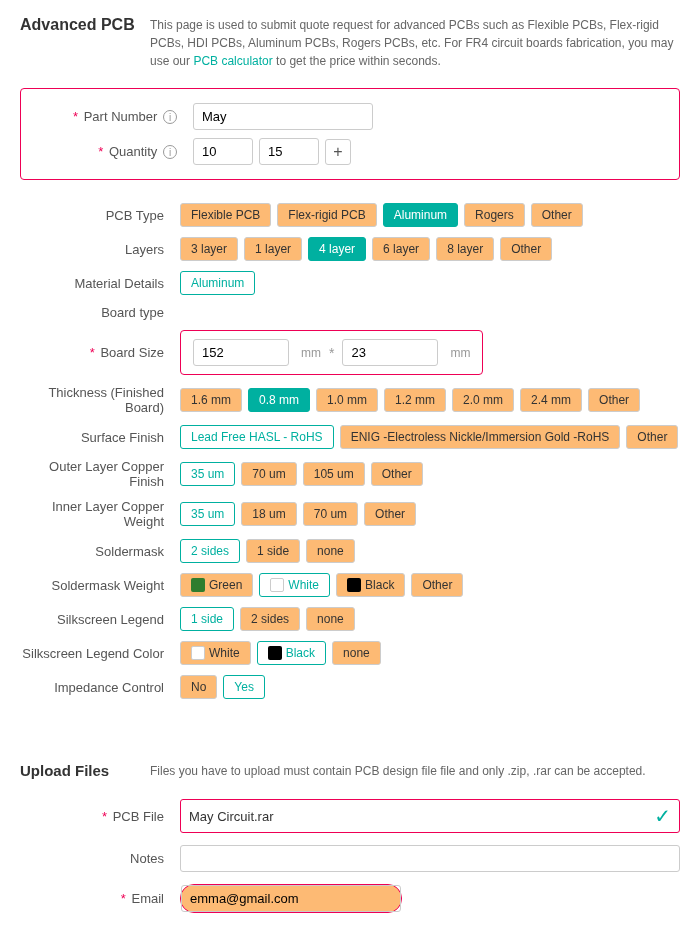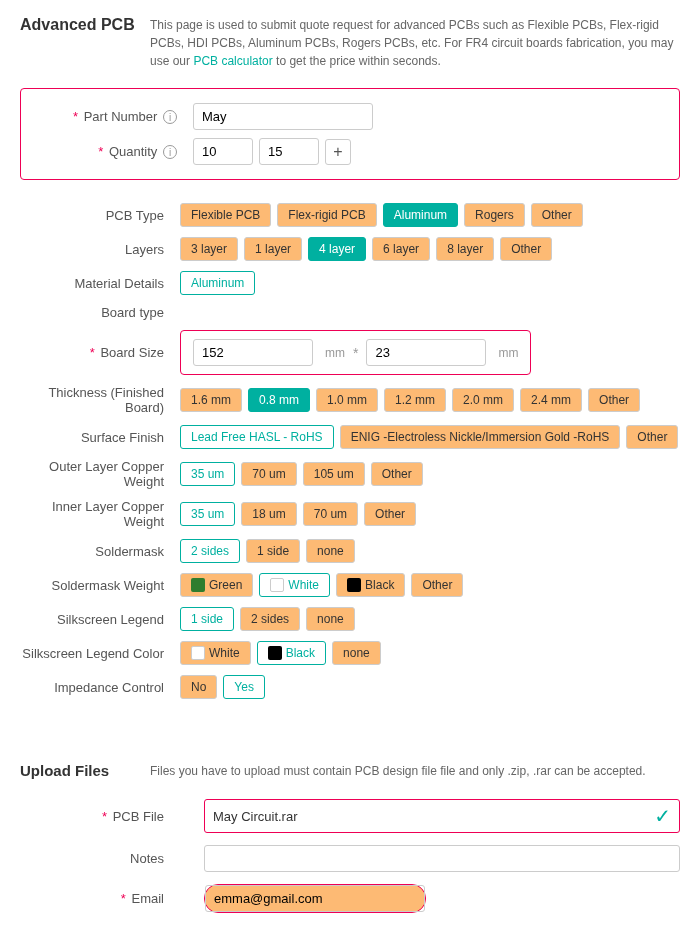--- a/index.html
+++ b/index.html
@@ -23,21 +23,21 @@
     input[type="text"], input[type="email"] {
       border: 1px solid #ccc;
       border-radius: 3px;
       padding: 5px 8px;
       font-size: 13px;
       outline: none;
     }
     
     .qty-input { width: 60px; }
     .part-input { width: 180px; }
-    .size-input { width: 120px; }
+    .size-input { width: 96px; }
     
     .add-btn {
       border: 1px solid #ccc;
       background: #fff;
       border-radius: 3px;
       width: 26px; height: 26px;
       cursor: pointer;
       font-size: 16px;
       display: flex; align-items: center; justify-content: center;
       color: #555;
@@ -75,21 +75,21 @@
       vertical-align: middle;
     }
     
     .section-divider { height: 14px; }
     
     .upload-section { margin-top: 24px; padding-top: 10px; }
     .upload-header { display: flex; align-items: center; margin-bottom: 14px; }
     .upload-title { font-size: 15px; font-weight: bold; min-width: 120px; }
     .upload-desc { font-size: 12px; color: #666; margin-left: 10px; }
     
-    .file-row { display: flex; align-items: center; padding: 6px 0; gap: 24px; }
+    .file-row { display: flex; align-items: center; padding: 6px 0; }
     .file-label { width: 160px; text-align: right; padding-right: 16px; color: #555; font-size: 13px; flex-shrink: 0; }
     .file-label .required { color: #e05; margin-right: 2px; }
     
     .notes-input { 
       width: 540px; 
       border: 1px solid #ccc;
       border-radius: 3px;
       padding: 6px 8px;
       font-size: 13px;
     }
@@ -245,21 +245,21 @@
   <div class="form-row">
     <div class="form-label">Surface Finish</div>
     <div class="form-content">
       <span class="chip active-outline">Lead Free HASL - RoHS</span>
       <span class="chip">ENIG -Electroless Nickle/Immersion Gold -RoHS</span>
       <span class="chip">Other</span>
     </div>
   </div>
 
   <div class="form-row">
-    <div class="form-label">Outer Layer Copper Weight</div>
+    <div class="form-label">Outer Layer Copper Finish</div>
     <div class="form-content">
       <span class="chip active-outline">35 um</span>
       <span class="chip">70 um</span>
       <span class="chip">105 um</span>
       <span class="chip">Other</span>
     </div>
   </div>
 
   <div class="form-row">
     <div class="form-label">Inner Layer Copper Weight</div>

